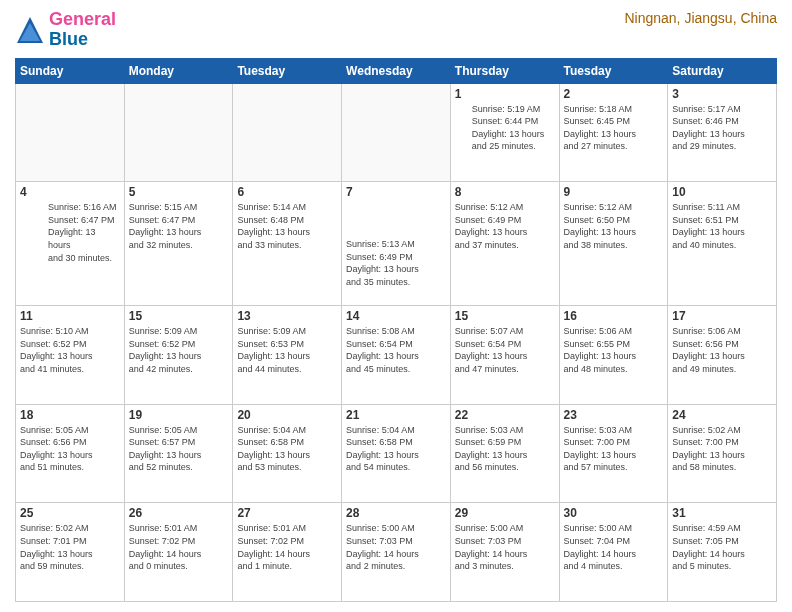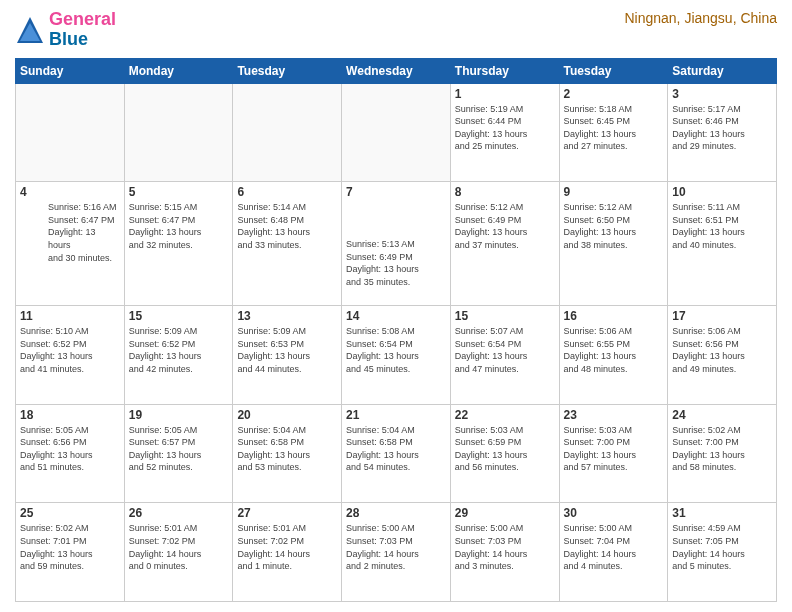--- a/index.html
+++ b/index.html
@@ -132,21 +132,21 @@
       </tr>
     </thead>
     <tbody id="calendar-body">
     <tr>
           <td class="empty"></td>
           <td class="empty"></td>
           <td class="empty"></td>
           <td class="empty"></td>
           <td>
             <div class="day-number">1</div>
-            <div class="day-info" style="white-space: pre-line;">Sunrise: 5:19 AM
+            <div class="day-info" style="white-space: pre-line; margin-left: 17px;">Sunrise: 5:19 AM
 Sunset: 6:44 PM
 Daylight: 13 hours
 and 25 minutes.</div>
           </td>
           <td>
             <div class="day-number">2</div>
             <div class="day-info" style="white-space: pre-line;">Sunrise: 5:18 AM
 Sunset: 6:45 PM
 Daylight: 13 hours
 and 27 minutes.</div>

